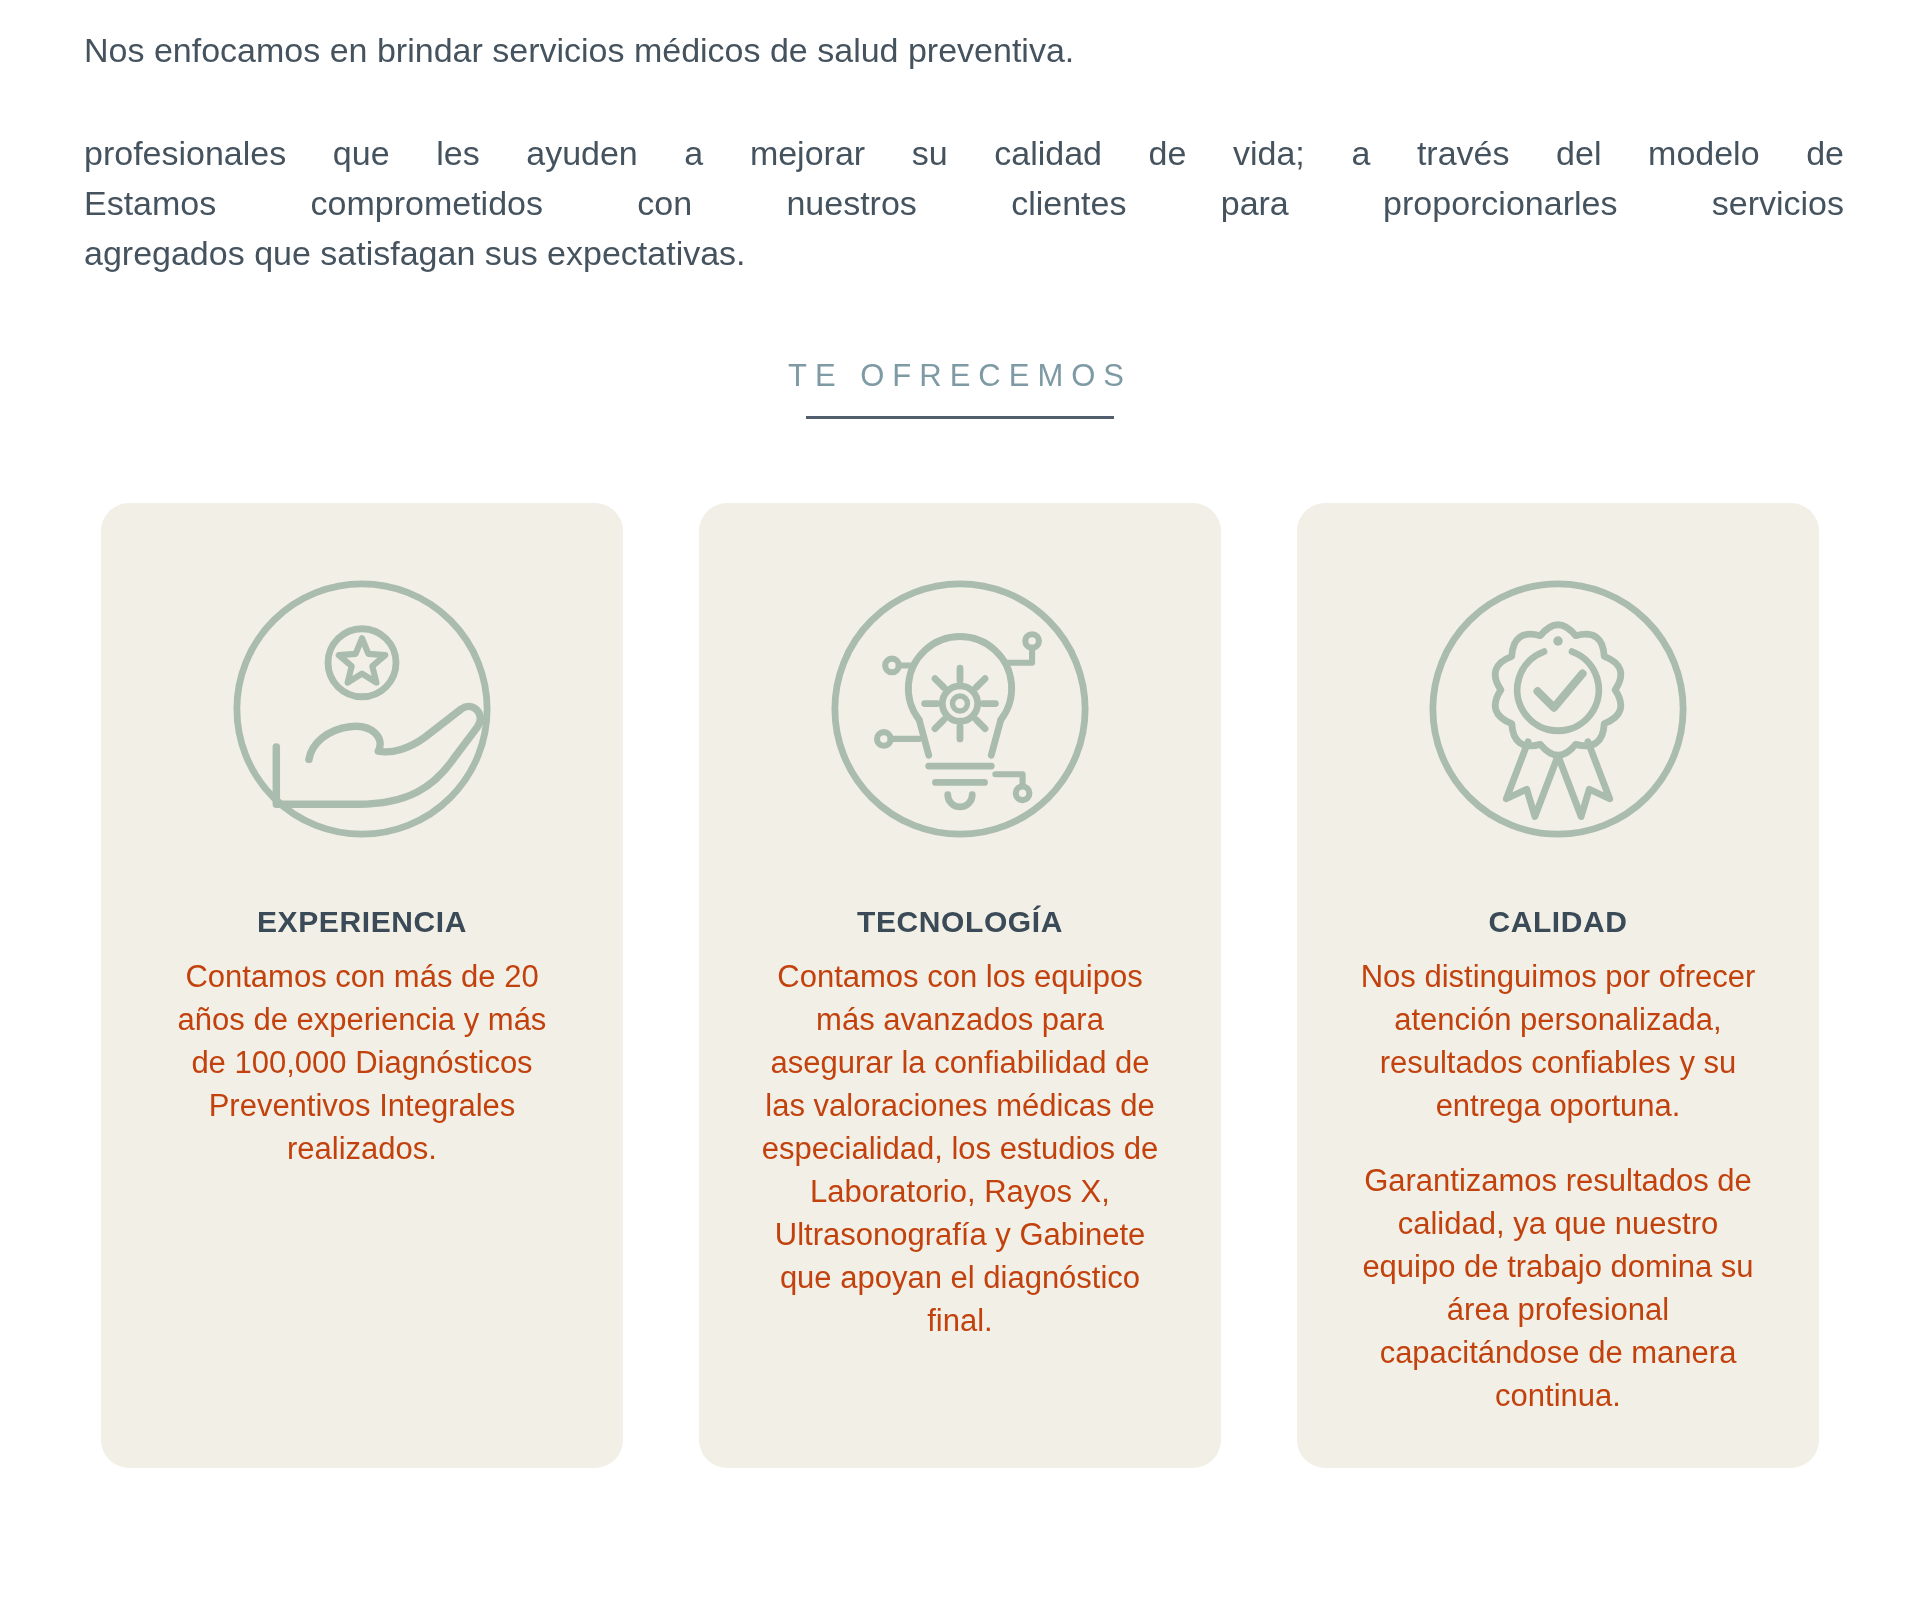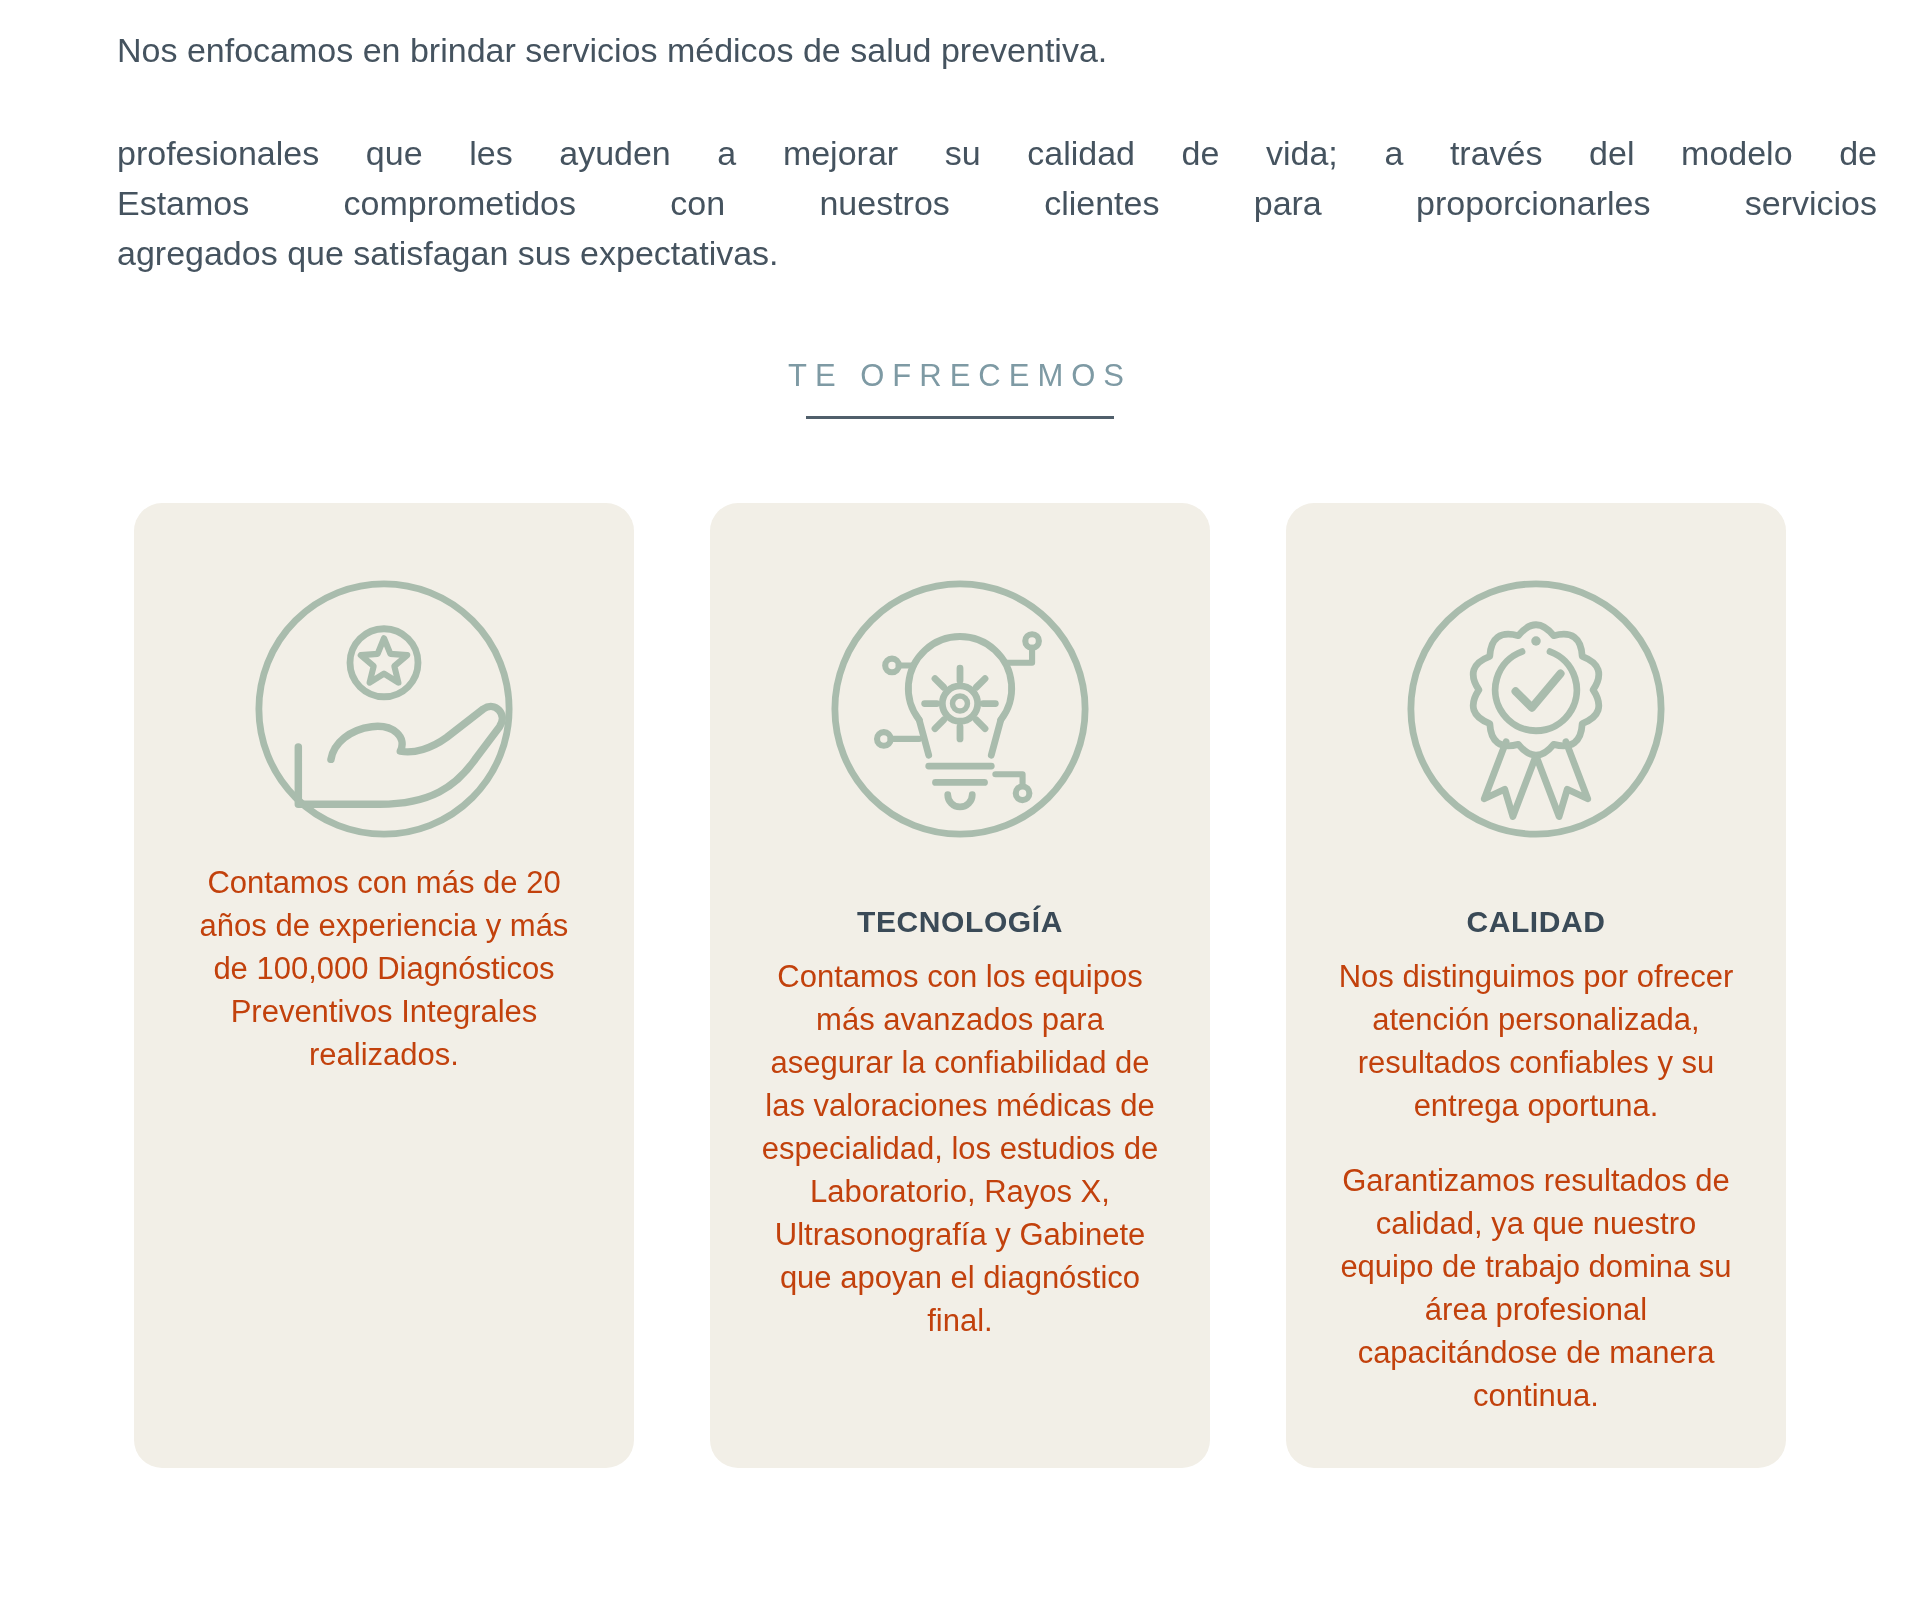--- a/index.html
+++ b/index.html
@@ -3,21 +3,21 @@
 <meta charset="utf-8">
 <style>
   html,body{margin:0;padding:0;}
   body{
     width:1920px;height:1607px;overflow:hidden;
     background:#ffffff;
     font-family:"Liberation Sans", sans-serif;
     color:#4a5863;
     -webkit-font-smoothing:antialiased;
   }
-  .page{padding:26px 117px 0;}
+  .page{padding:26px 84px 0;}
   .intro-1{
     font-size:34px;line-height:49px;margin:0;
     color:#45535f;
   }
   .intro-2{margin-top:53px;}
   .jline{
     font-size:34px;line-height:50px;color:#45535f;
     text-align:justify;text-align-last:justify;
     width:1760px;
   }
@@ -74,20 +74,21 @@
 
     <section class="card">
       <div class="icon-wrap">
         <svg class="icon" viewBox="0 0 200 200">
           <circle cx="100" cy="100" r="92" stroke-width="5"></circle>
           <circle cx="100" cy="66" r="25" stroke-width="5"></circle>
           <path stroke-width="4.5" d="M100,48 L104.7,59.5 L117.1,60.4 L107.6,68.5 L110.6,80.6 L100,74 L89.4,80.6 L92.4,68.5 L82.9,60.4 L95.3,59.5 Z"></path>
           <path stroke-width="5.5" d="M37,128 V170 H97 C134,170 153,157 167,137 L185,113 C191,104 182,94 173,100 L146,121 C135,129 122,133 112,131 C117,121 107,111 91,113 C75,115 63,125 61,137"></path>
         </svg>
       </div>
+      <h3>EXPERIENCIA</h3>
       <p>Contamos con más de 20 años de experiencia y más de 100,000 Diagnósticos Preventivos Integrales realizados.</p>
     </section>
 
     <section class="card">
       <div class="icon-wrap">
         <svg class="icon" viewBox="0 0 200 200">
           <circle cx="100" cy="100" r="92" stroke-width="5"></circle>
 
           <path stroke-width="5" d="M70,108 A38,38 0 1 1 130,108"></path>
           <path stroke-width="5" d="M70,108 L77,134"></path>

